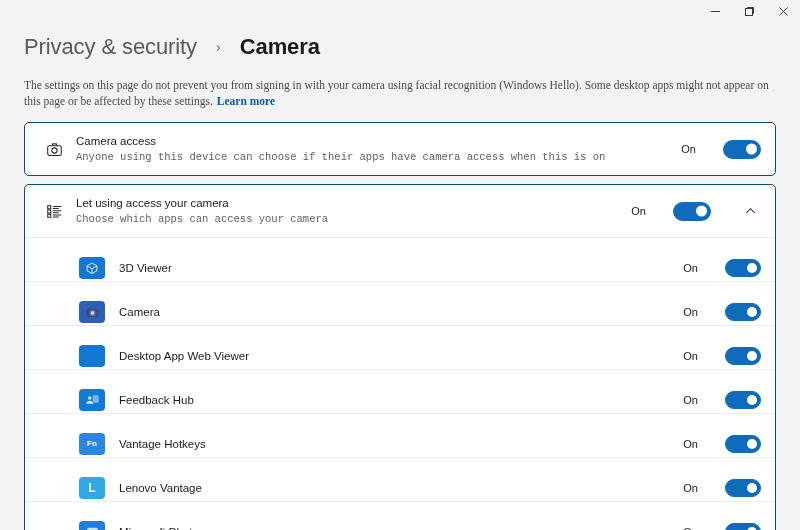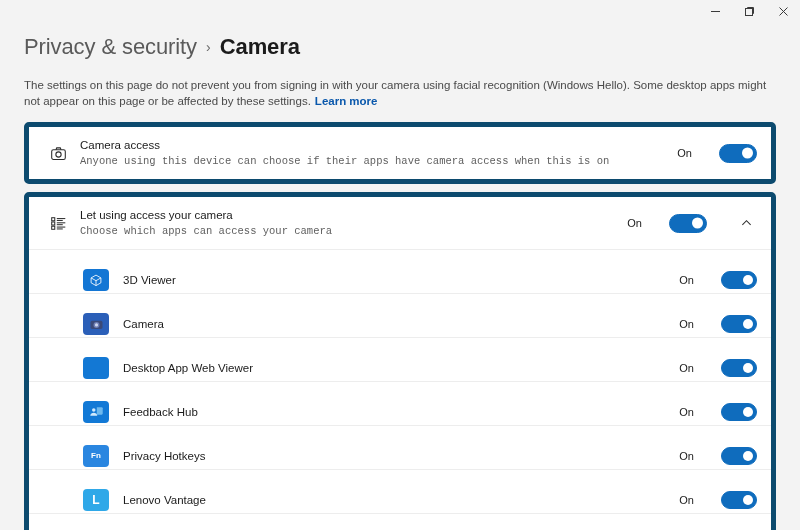--- a/index.html
+++ b/index.html
@@ -38,21 +38,21 @@
   
   .page {
     padding: 0 24px;
     height: 508px;
     overflow: hidden;
   }
 
   .breadcrumb {
     display: flex;
     align-items: baseline;
-    gap: 9px;
+    gap: 19px;
     margin-top: 12px;
     margin-bottom: 2px;
   }
   .crumb-parent {
     font-size: 22px;
     font-weight: 400;
     color: #5a5a5a;
     letter-spacing: -0.1px;
   }
   .crumb-sep {
@@ -67,32 +67,33 @@
     color: #1b1b1b;
     letter-spacing: -0.1px;
   }
 
   .page-desc {
     margin-top: 17px;
     font-size: 11.5px;
     line-height: 16px;
     color: #4a4a4a;
     max-width: 752px;
+    font-family: Liberation Serif, serif;
   }
   .learn-more {
     color: #0a58ac;
     font-weight: 700;
     text-decoration: none;
     margin-left: 4px;
   }
 
   
   .card {
     background: #ffffff;
-    border: 5px solid #0c4a6e;
+    border: 1px solid #0c4a6e;
     border-radius: 5px;
     margin-top: 13px;
     overflow: hidden;
   }
   .card.group { margin-top: 8px; }
 
   .setting-row {
     display: flex;
     align-items: center;
     min-height: 52px;
@@ -360,21 +361,21 @@
             <span class="toggle-state">On</span>
             <div class="toggle sm">
               <span class="knob"></span>
             </div>
           </div>
         </div>
         <div class="app-row">
           <div class="app-icon ic-hotkeys">
             <span class="glyph-letter tiny">Fn</span>
           </div>
-          <div class="app-name">Privacy Hotkeys</div>
+          <div class="app-name">Vantage Hotkeys</div>
           <div class="row-right">
             <span class="toggle-state">On</span>
             <div class="toggle sm">
               <span class="knob"></span>
             </div>
           </div>
         </div>
         <div class="app-row">
           <div class="app-icon ic-vantage">
             <span class="glyph-letter">L</span>

